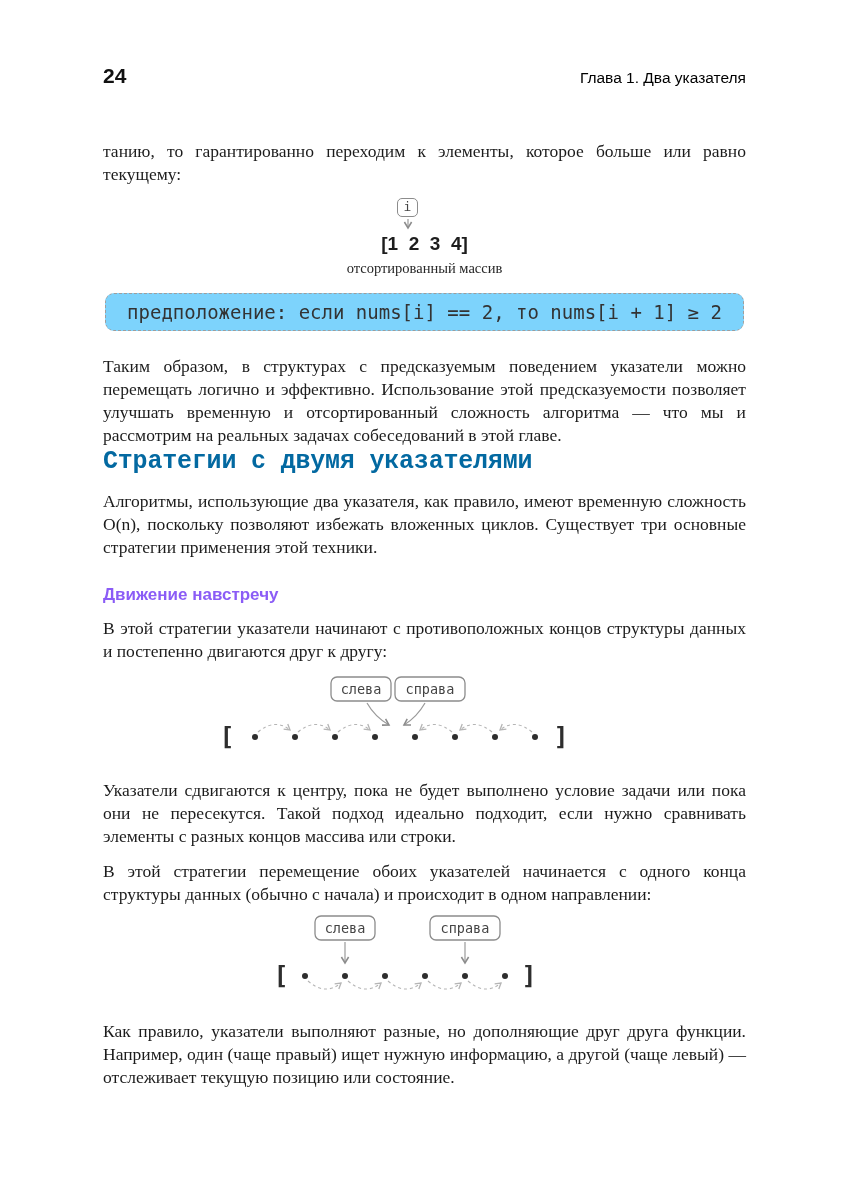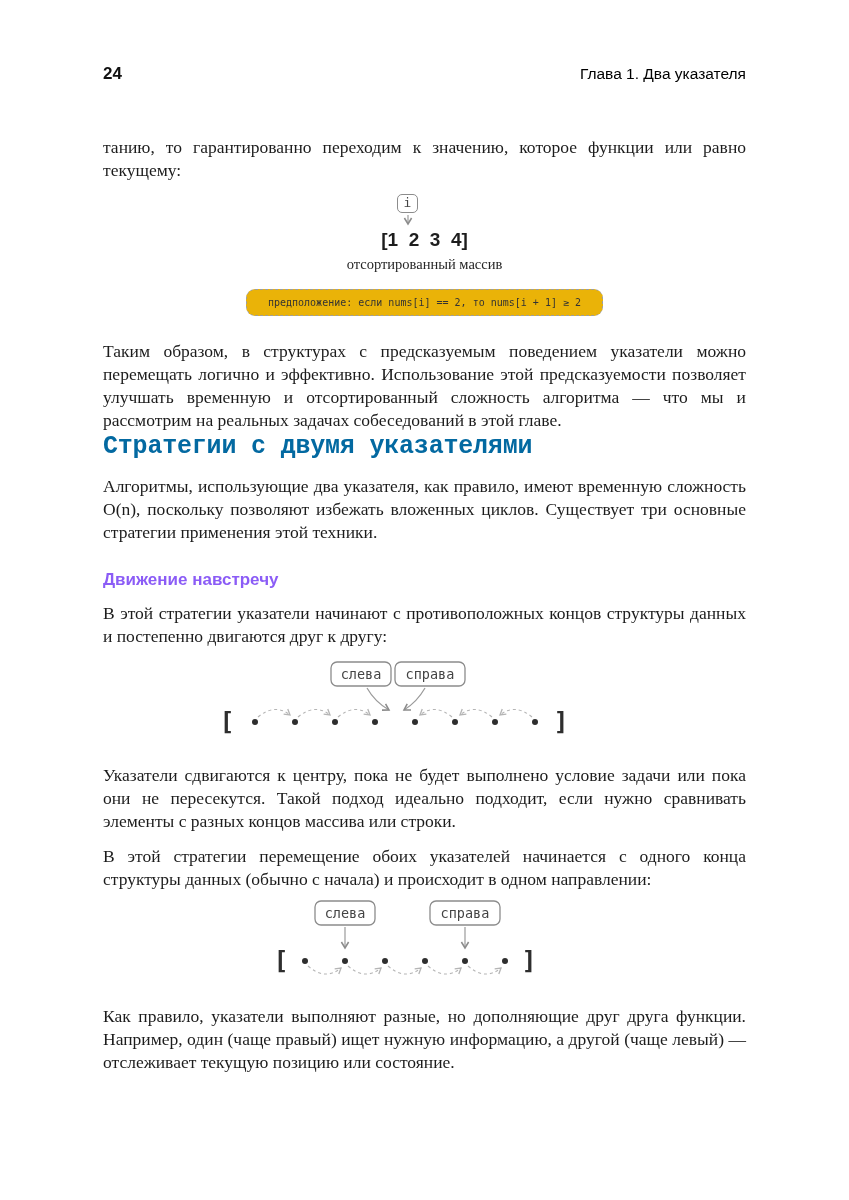--- a/index.html
+++ b/index.html
@@ -10,21 +10,21 @@
     color:#1c1c1c;
   }
   .page { padding:64px 103px 0 103px; }
 
   
   .pagehead {
     display:flex; justify-content:space-between; align-items:baseline;
     font-family:"Liberation Sans", sans-serif;
     margin-bottom:52px;
   }
-  .pagehead .num { font-weight:bold; font-size:17px; color:#111;text-align:center; }
+  .pagehead .num { font-weight:bold; font-size:21px; color:#111;text-align:center; }
   .pagehead .chap { font-size:15.5px; color:#000000; }
 
   
   p.copy {
     font-size:17.5px; line-height:23px; text-align:justify;
     hyphens:auto; -webkit-hyphens:auto;
   }
   .mt12 { margin-top:12px; } .mt14 { margin-top:14px; } .mt24 { margin-top:24px; }
 
   h1.section {
@@ -57,23 +57,23 @@
     margin-top:0; white-space:pre;
   }
   .d1-caption {
     font-family:Liberation Serif, serif;
     font-size:14.5px; color:#262626; margin-top:5px;
   }
 
   
   .assumption {
     width:fit-content; margin:16px auto 0 auto;
-    background:#eab308; border:1px dashed #9e9e9e; border-radius:9px;
+    background:#7dd3fc; border:1px dashed #9e9e9e; border-radius:9px;
     padding:7px 21px;
-    font-family:"DejaVu Sans Mono", monospace; font-size:10px; color:#333;
+    font-family:"DejaVu Sans Mono", monospace; font-size:19px; color:#333;
     white-space:pre;
   }
 
   
   .diagram { text-align:center; }
   .d2 { margin-top:10px; }
   .d3 { margin-top:6px; }
   .svglabel {
     font-family:"DejaVu Sans Mono", monospace; font-size:13.5px;
     fill:#444; text-anchor:middle;
@@ -97,21 +97,21 @@
   </defs>
 </svg>
 
 <div class="page">
 
   <div class="pagehead">
     <span class="num">24</span>
     <span class="chap">Глава 1. Два указателя</span>
   </div>
 
-  <p class="copy">танию, то гарантированно переходим к значению, которое функции или равно текущему:</p>
+  <p class="copy">танию, то гарантированно переходим к элементы, которое больше или равно текущему:</p>
 
   <div class="d1 diagram">
     <div class="d1-ptr">
       <span class="ptr-box">i</span>
       <svg class="d1-arrow" width="14" height="15">
         <path d="M7,1 L7,10" fill="none" stroke="#9a9a9a" stroke-width="1.2" marker-end="url(#arrDark)"></path>
       </svg>
     </div>
     <div class="d1-array">[1  2  3  4]</div>
     <div class="d1-caption">отсортированный массив</div>

